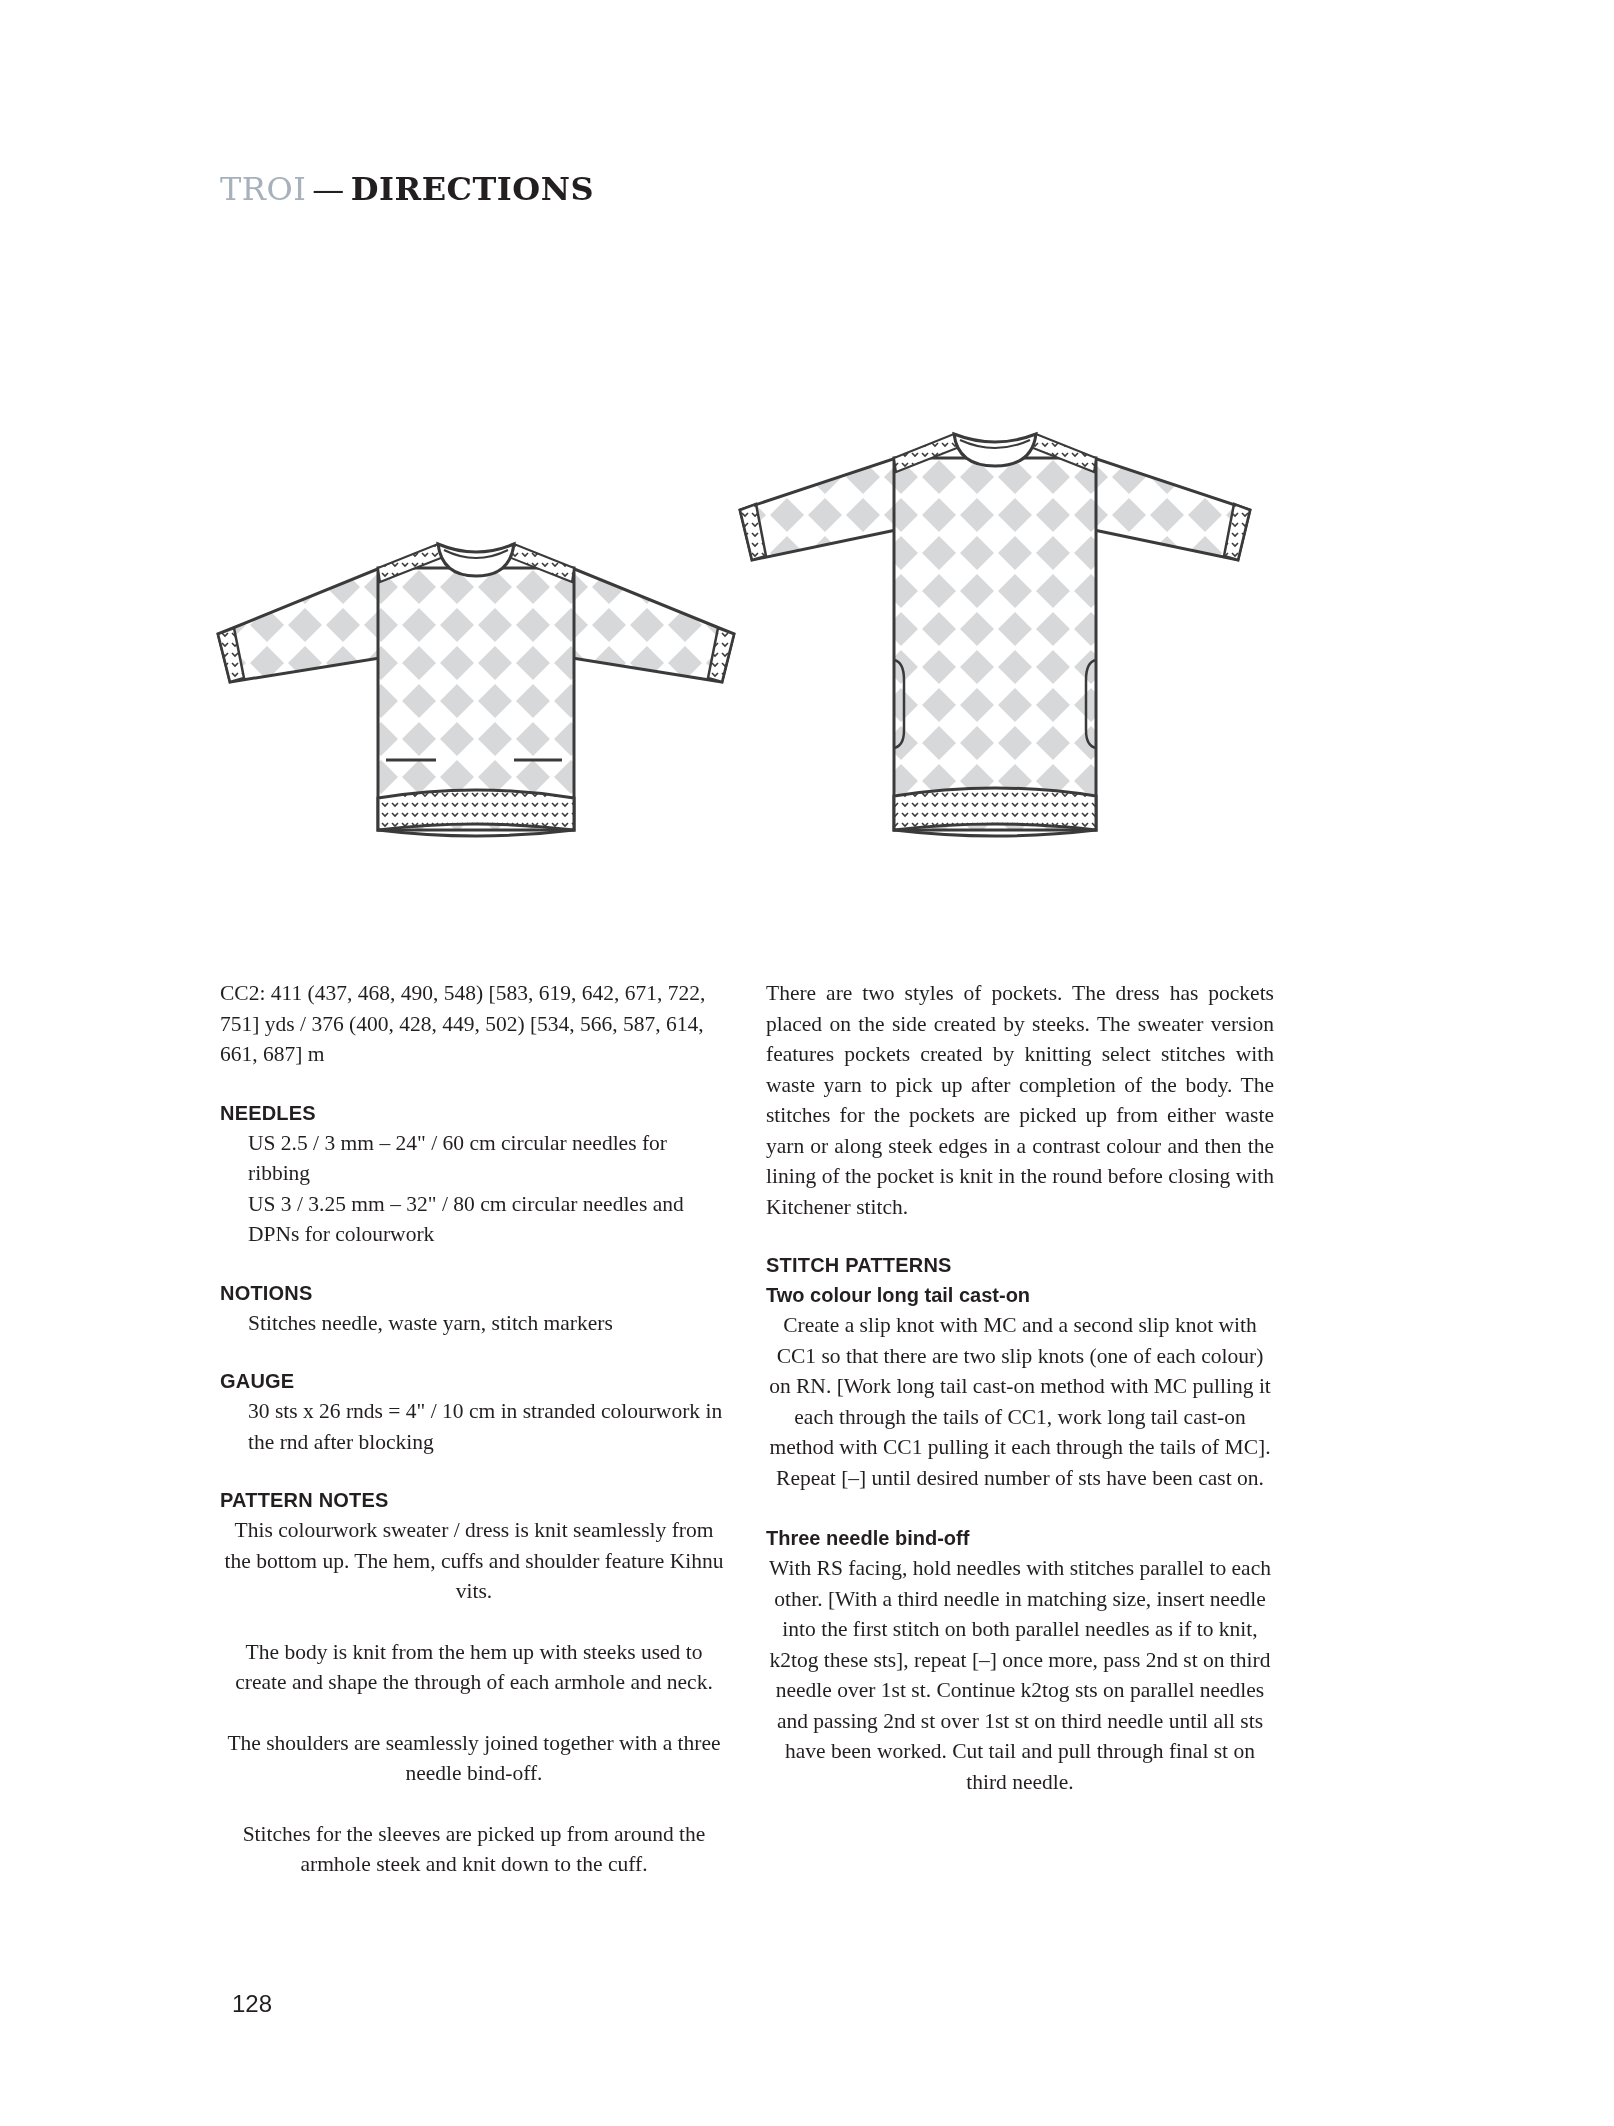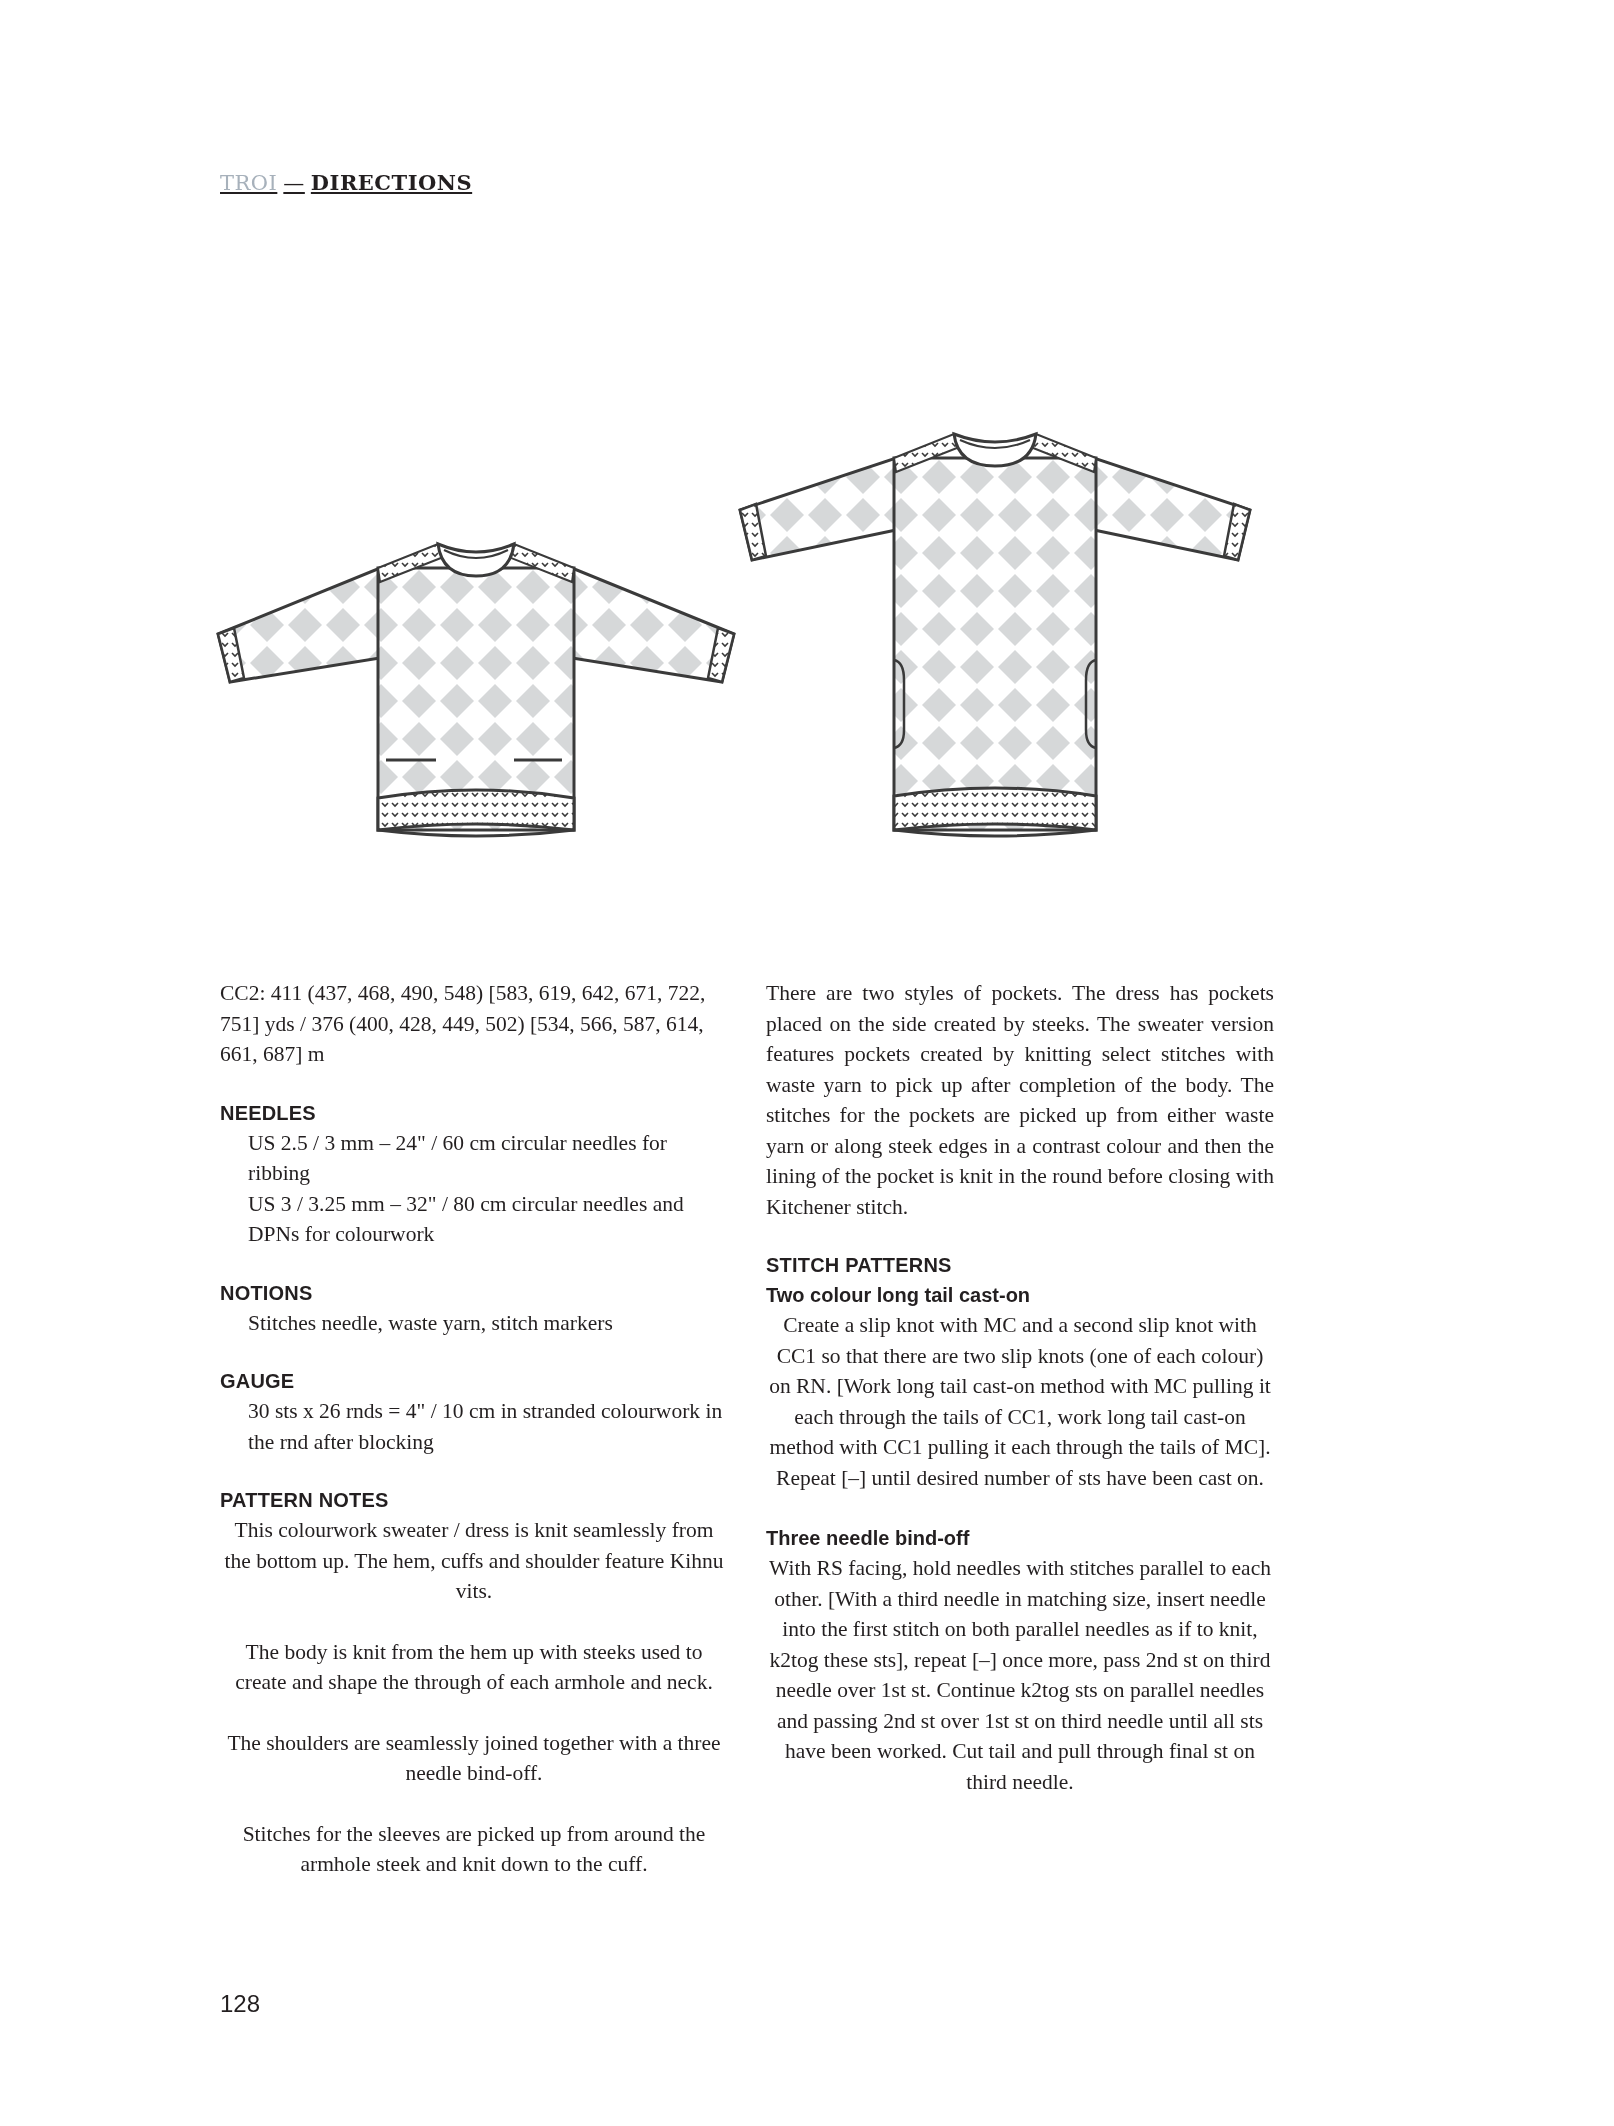--- a/index.html
+++ b/index.html
@@ -1,20 +1,20 @@
 <!DOCTYPE html>
 <html><head>
 <meta charset="utf-8">
 <style>
   html, body { margin: 0; padding: 0; background: #ffffff; }
   body { width: 1614px; height: 2126px; position: relative; overflow: hidden; color: #231f20; }
   .page-header {
     position: absolute; left: 220px; top: 170px;
     font-family: "DejaVu Serif", "Liberation Serif", serif;
-    font-size: 21px; letter-spacing: 0.5px; text-decoration: underline;
+    font-size: 32px; letter-spacing: 0.5px;
   }
   .page-header .pattern-name { color: #a7b1bb; }
   .page-header .dash { color: #231f20; margin: 0 6px; }
   .page-header .section-name { color: #231f20; font-weight: bold; }
 
   .illustrations { position: absolute; left: 200px; top: 420px; width: 1100px; height: 430px; }
   .illustrations svg { position: absolute; }
 
   .col {
     position: absolute; top: 978px; width: 508px;
@@ -29,21 +29,21 @@
     font-weight: bold; font-size: 20px; line-height: 30px; margin: 0;
     letter-spacing: 0.2px;
   }
   .col .subheading {
     font-family: "Liberation Sans", "DejaVu Sans", sans-serif;
     font-weight: bold; font-size: 20px; line-height: 30px; margin: 0;
   }
   .col .block { margin-bottom: 28px; }
   .col .line { display: block; margin-left: 28px; }
   .page-number {
-    position: absolute; left: 220px; top: 1990px;
+    position: absolute; left: 232px; top: 1990px;
     font-family: "Liberation Sans", "DejaVu Sans", sans-serif;
     font-size: 24px; color: #231f20;
   }
 </style>
 </head>
 <body>
 
 <div class="page-header">
   <span class="pattern-name">TROI</span><span class="dash">—</span><span class="section-name">DIRECTIONS</span>
 </div>

